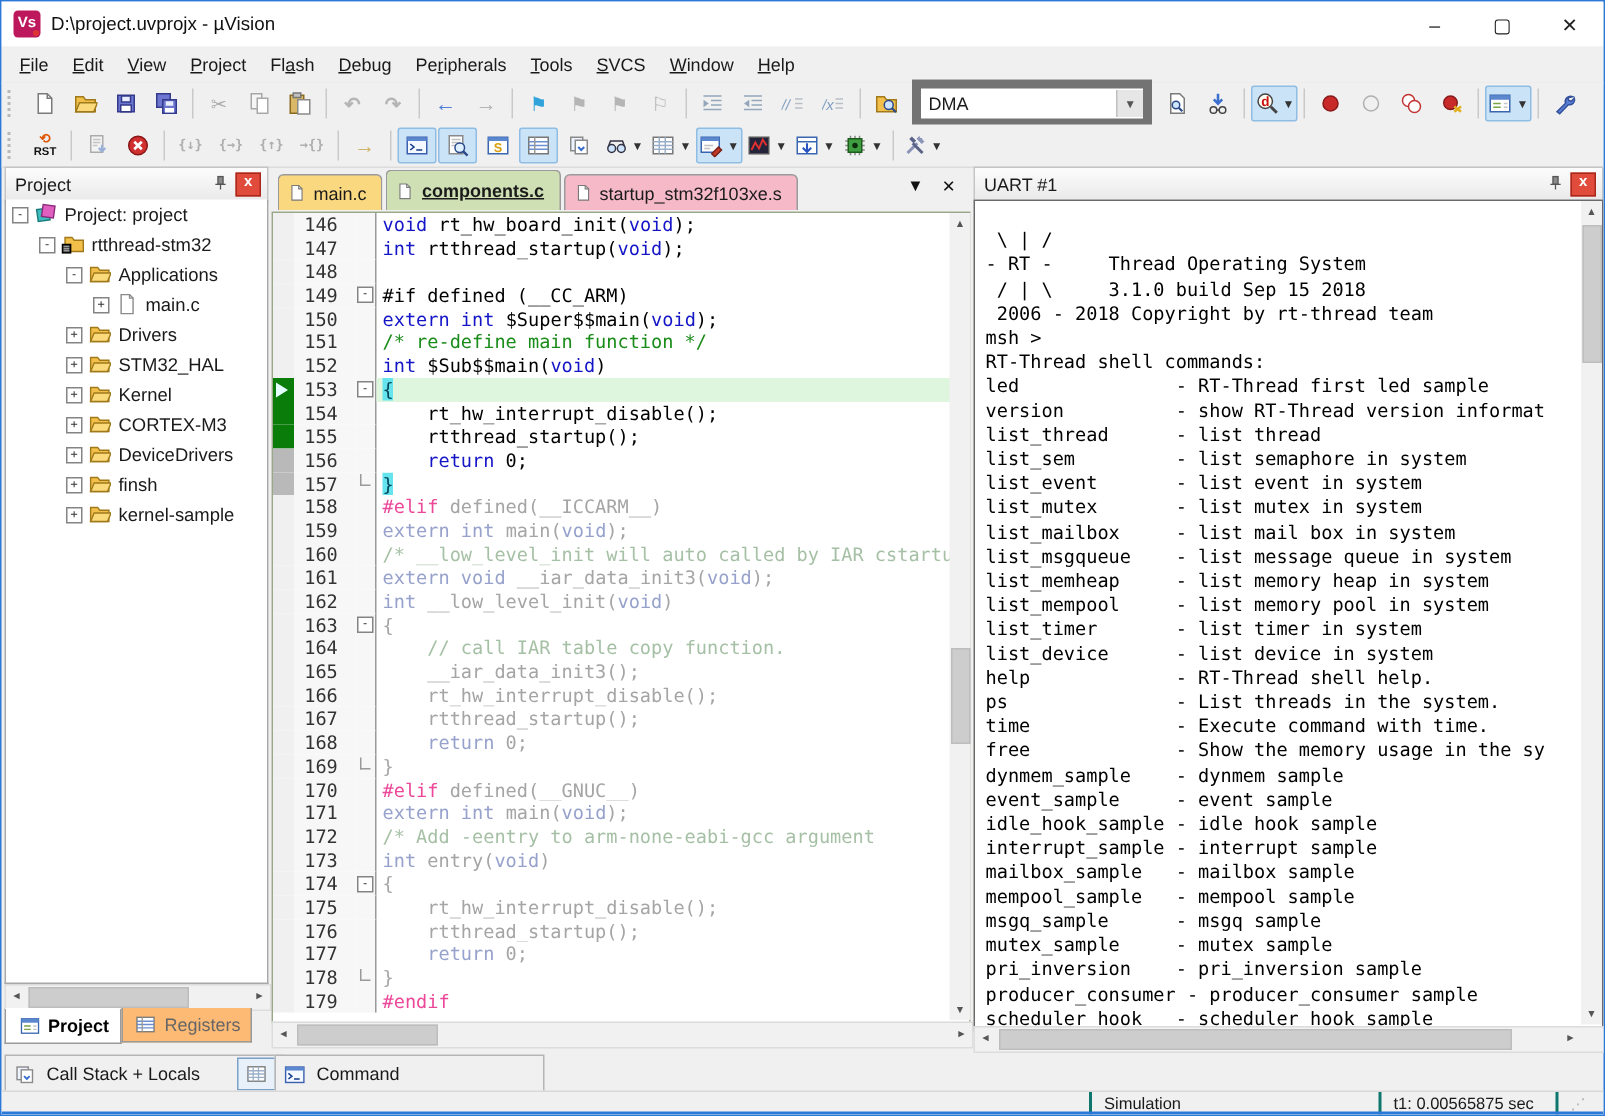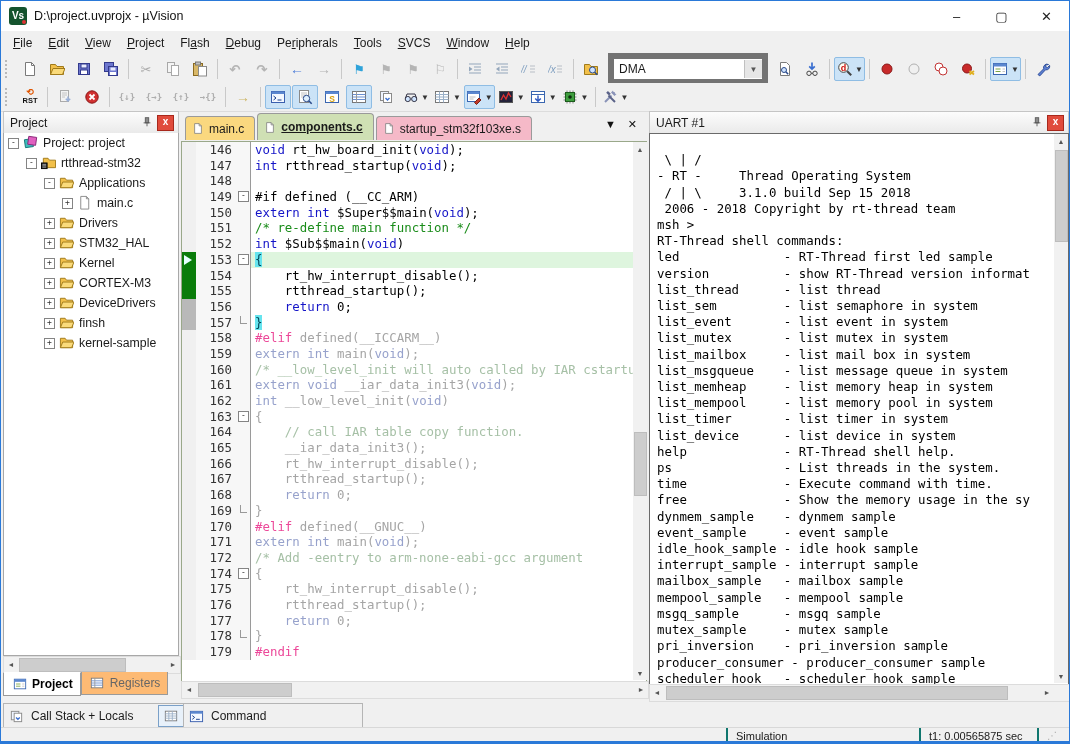--- a/index.html
+++ b/index.html
@@ -3,21 +3,21 @@
 <meta charset="utf-8">
 <style>
   html,body{margin:0;padding:0}
   body{
     width:1070px;height:744px;position:relative;overflow:hidden;
     font-family:"Liberation Sans",sans-serif;font-size:12px;color:#1a1a1a;
     background:#f0f0f0;border:1px solid #2a79d8;box-sizing:border-box;
   }
   
   .titlebar{position:absolute;left:0;top:0;right:0;height:30px;background:#fff;display:flex;align-items:center;}
-  .appicon{width:18px;height:18px;margin:0 7px 0 8px;background:#14532d;border-radius:3px;color:#fff;
+  .appicon{width:18px;height:18px;margin:0 7px 0 8px;background:#be185d;border-radius:3px;color:#fff;
     font:bold 10px/18px "Liberation Sans",sans-serif;text-align:center;position:relative}
   .appicon b{color:#fff}.appicon i{position:absolute;right:1px;bottom:1px;width:4px;height:4px;background:#d33;border-radius:50%}
   .wtitle{flex:1;font-size:12.5px;color:#111}
   .wctl{display:flex;height:30px}
   .wbtn{width:45px;height:30px;display:flex;align-items:center;justify-content:center;font-size:13px;color:#222}
   
   .menubar{position:absolute;left:0;top:30px;right:0;height:24px;background:#f0f0f0;display:flex;align-items:center;padding-left:4px;border-bottom:1px solid #e2e2e2}
   .mitem{padding:3px 8px;cursor:default}
   .mitem u{text-decoration:underline}
   
@@ -65,21 +65,21 @@
   .etab{height:23px;display:flex;align-items:center;gap:5px;padding:0 10px 0 6px;border:1px solid #9a9a9a;border-bottom:none;border-radius:4px 4px 0 0;margin-right:2px;font-size:12px}
   .etab svg{width:12px;height:13px}
   .etab.active{height:26px;font-weight:bold}
   .etab.active .elbl{text-decoration:underline}
   .etabctl{position:absolute;right:10px;top:5px;display:flex;gap:12px;font-size:11px;color:#111}
   .ecode{position:absolute;left:0;right:0;top:28px;height:540px;background:#fff;border:1px solid #9aa88a;overflow:hidden}
   .eline{display:flex;height:15.7px;line-height:15.7px;font:12.4px "DejaVu Sans Mono",monospace;white-space:pre}
   .emg{width:14px;flex:none;background:#f0f0f0;position:relative}
   .emg.g{background:#0a7c0a}.emg.y{background:#b9b9b9}
   .cura{position:absolute;left:2px;top:3px;width:0;height:0;border-left:8px solid #e6ffff;border-top:5px solid transparent;border-bottom:5px solid transparent}
-  .enum{width:36px;flex:none;text-align:right;padding-right:5px;color:#333;background:#f7f7f7}
+  .enum{width:36px;flex:none;text-align:center;padding-right:5px;color:#333;background:#f7f7f7}
   .efold{width:13px;flex:none;background:#f7f7f7;border-right:1px solid #9a9a9a;color:#777;display:flex;align-items:center;justify-content:center}
   .fbox{width:9px;height:9px;border:1px solid #848484;background:#fff;font:8px/7px "DejaVu Sans Mono",monospace;text-align:center;color:#333}
   .fend{width:6px;height:7px;border-left:1px solid #999;border-bottom:1px solid #999;margin-bottom:4px}
   .ecodecell{flex:1;padding-left:4px;overflow:hidden}
   .eline.hl .ecodecell{background:#def5de}
   .act{color:#000}.act .kw{color:#1515c8}.act .cm{color:#1a8c1a}.ppd{color:#000}
   .inact{color:#a5a5a5}.inact .kw{color:#97a2cc}.inact .cm{color:#a6c0a6}
   .dirx{color:#ec4899;font-weight:normal}
   .brc{background:#66e4ee;color:#045}
   
@@ -710,20 +710,21 @@
       <div class="eline"><span class="emg "></span><span class="enum">163</span><span class="efold"><span class="fbox">-</span></span><span class="ecodecell"><span class="inact">{</span></span></div>
       <div class="eline"><span class="emg "></span><span class="enum">164</span><span class="efold"></span><span class="ecodecell"><span class="inact">    <span class="cm">// call IAR table copy function.</span></span></span></div>
       <div class="eline"><span class="emg "></span><span class="enum">165</span><span class="efold"></span><span class="ecodecell"><span class="inact">    __iar_data_init3();</span></span></div>
       <div class="eline"><span class="emg "></span><span class="enum">166</span><span class="efold"></span><span class="ecodecell"><span class="inact">    rt_hw_interrupt_disable();</span></span></div>
       <div class="eline"><span class="emg "></span><span class="enum">167</span><span class="efold"></span><span class="ecodecell"><span class="inact">    rtthread_startup();</span></span></div>
       <div class="eline"><span class="emg "></span><span class="enum">168</span><span class="efold"></span><span class="ecodecell"><span class="inact">    <span class="kw">return</span> 0;</span></span></div>
       <div class="eline"><span class="emg "></span><span class="enum">169</span><span class="efold"><span class="fend"></span></span><span class="ecodecell"><span class="inact">}</span></span></div>
       <div class="eline"><span class="emg "></span><span class="enum">170</span><span class="efold"></span><span class="ecodecell"><span class="inact"><span class="dirx">#elif</span> defined(__GNUC__)</span></span></div>
       <div class="eline"><span class="emg "></span><span class="enum">171</span><span class="efold"></span><span class="ecodecell"><span class="inact"><span class="kw">extern</span> <span class="kw">int</span> main(<span class="kw">void</span>);</span></span></div>
       <div class="eline"><span class="emg "></span><span class="enum">172</span><span class="efold"></span><span class="ecodecell"><span class="inact"><span class="cm">/* Add -eentry to arm-none-eabi-gcc argument</span></span></span></div>
+      <div class="eline"><span class="emg "></span><span class="enum">173</span><span class="efold"></span><span class="ecodecell"><span class="inact"><span class="kw">int</span> entry(<span class="kw">void</span>)</span></span></div>
       <div class="eline"><span class="emg "></span><span class="enum">174</span><span class="efold"><span class="fbox">-</span></span><span class="ecodecell"><span class="inact">{</span></span></div>
       <div class="eline"><span class="emg "></span><span class="enum">175</span><span class="efold"></span><span class="ecodecell"><span class="inact">    rt_hw_interrupt_disable();</span></span></div>
       <div class="eline"><span class="emg "></span><span class="enum">176</span><span class="efold"></span><span class="ecodecell"><span class="inact">    rtthread_startup();</span></span></div>
       <div class="eline"><span class="emg "></span><span class="enum">177</span><span class="efold"></span><span class="ecodecell"><span class="inact">    <span class="kw">return</span> 0;</span></span></div>
       <div class="eline"><span class="emg "></span><span class="enum">178</span><span class="efold"><span class="fend"></span></span><span class="ecodecell"><span class="inact">}</span></span></div>
       <div class="eline"><span class="emg "></span><span class="enum">179</span><span class="efold"></span><span class="ecodecell"><span class="inact"><span class="dirx">#endif</span></span></span></div>
     </div>
   <div class="sbv" style="left:452px;top:29px;height:538px">
     <span class="sarr" style="top:0;left:0">▲</span>
     <span class="sarr" style="bottom:0;left:0">▼</span>

